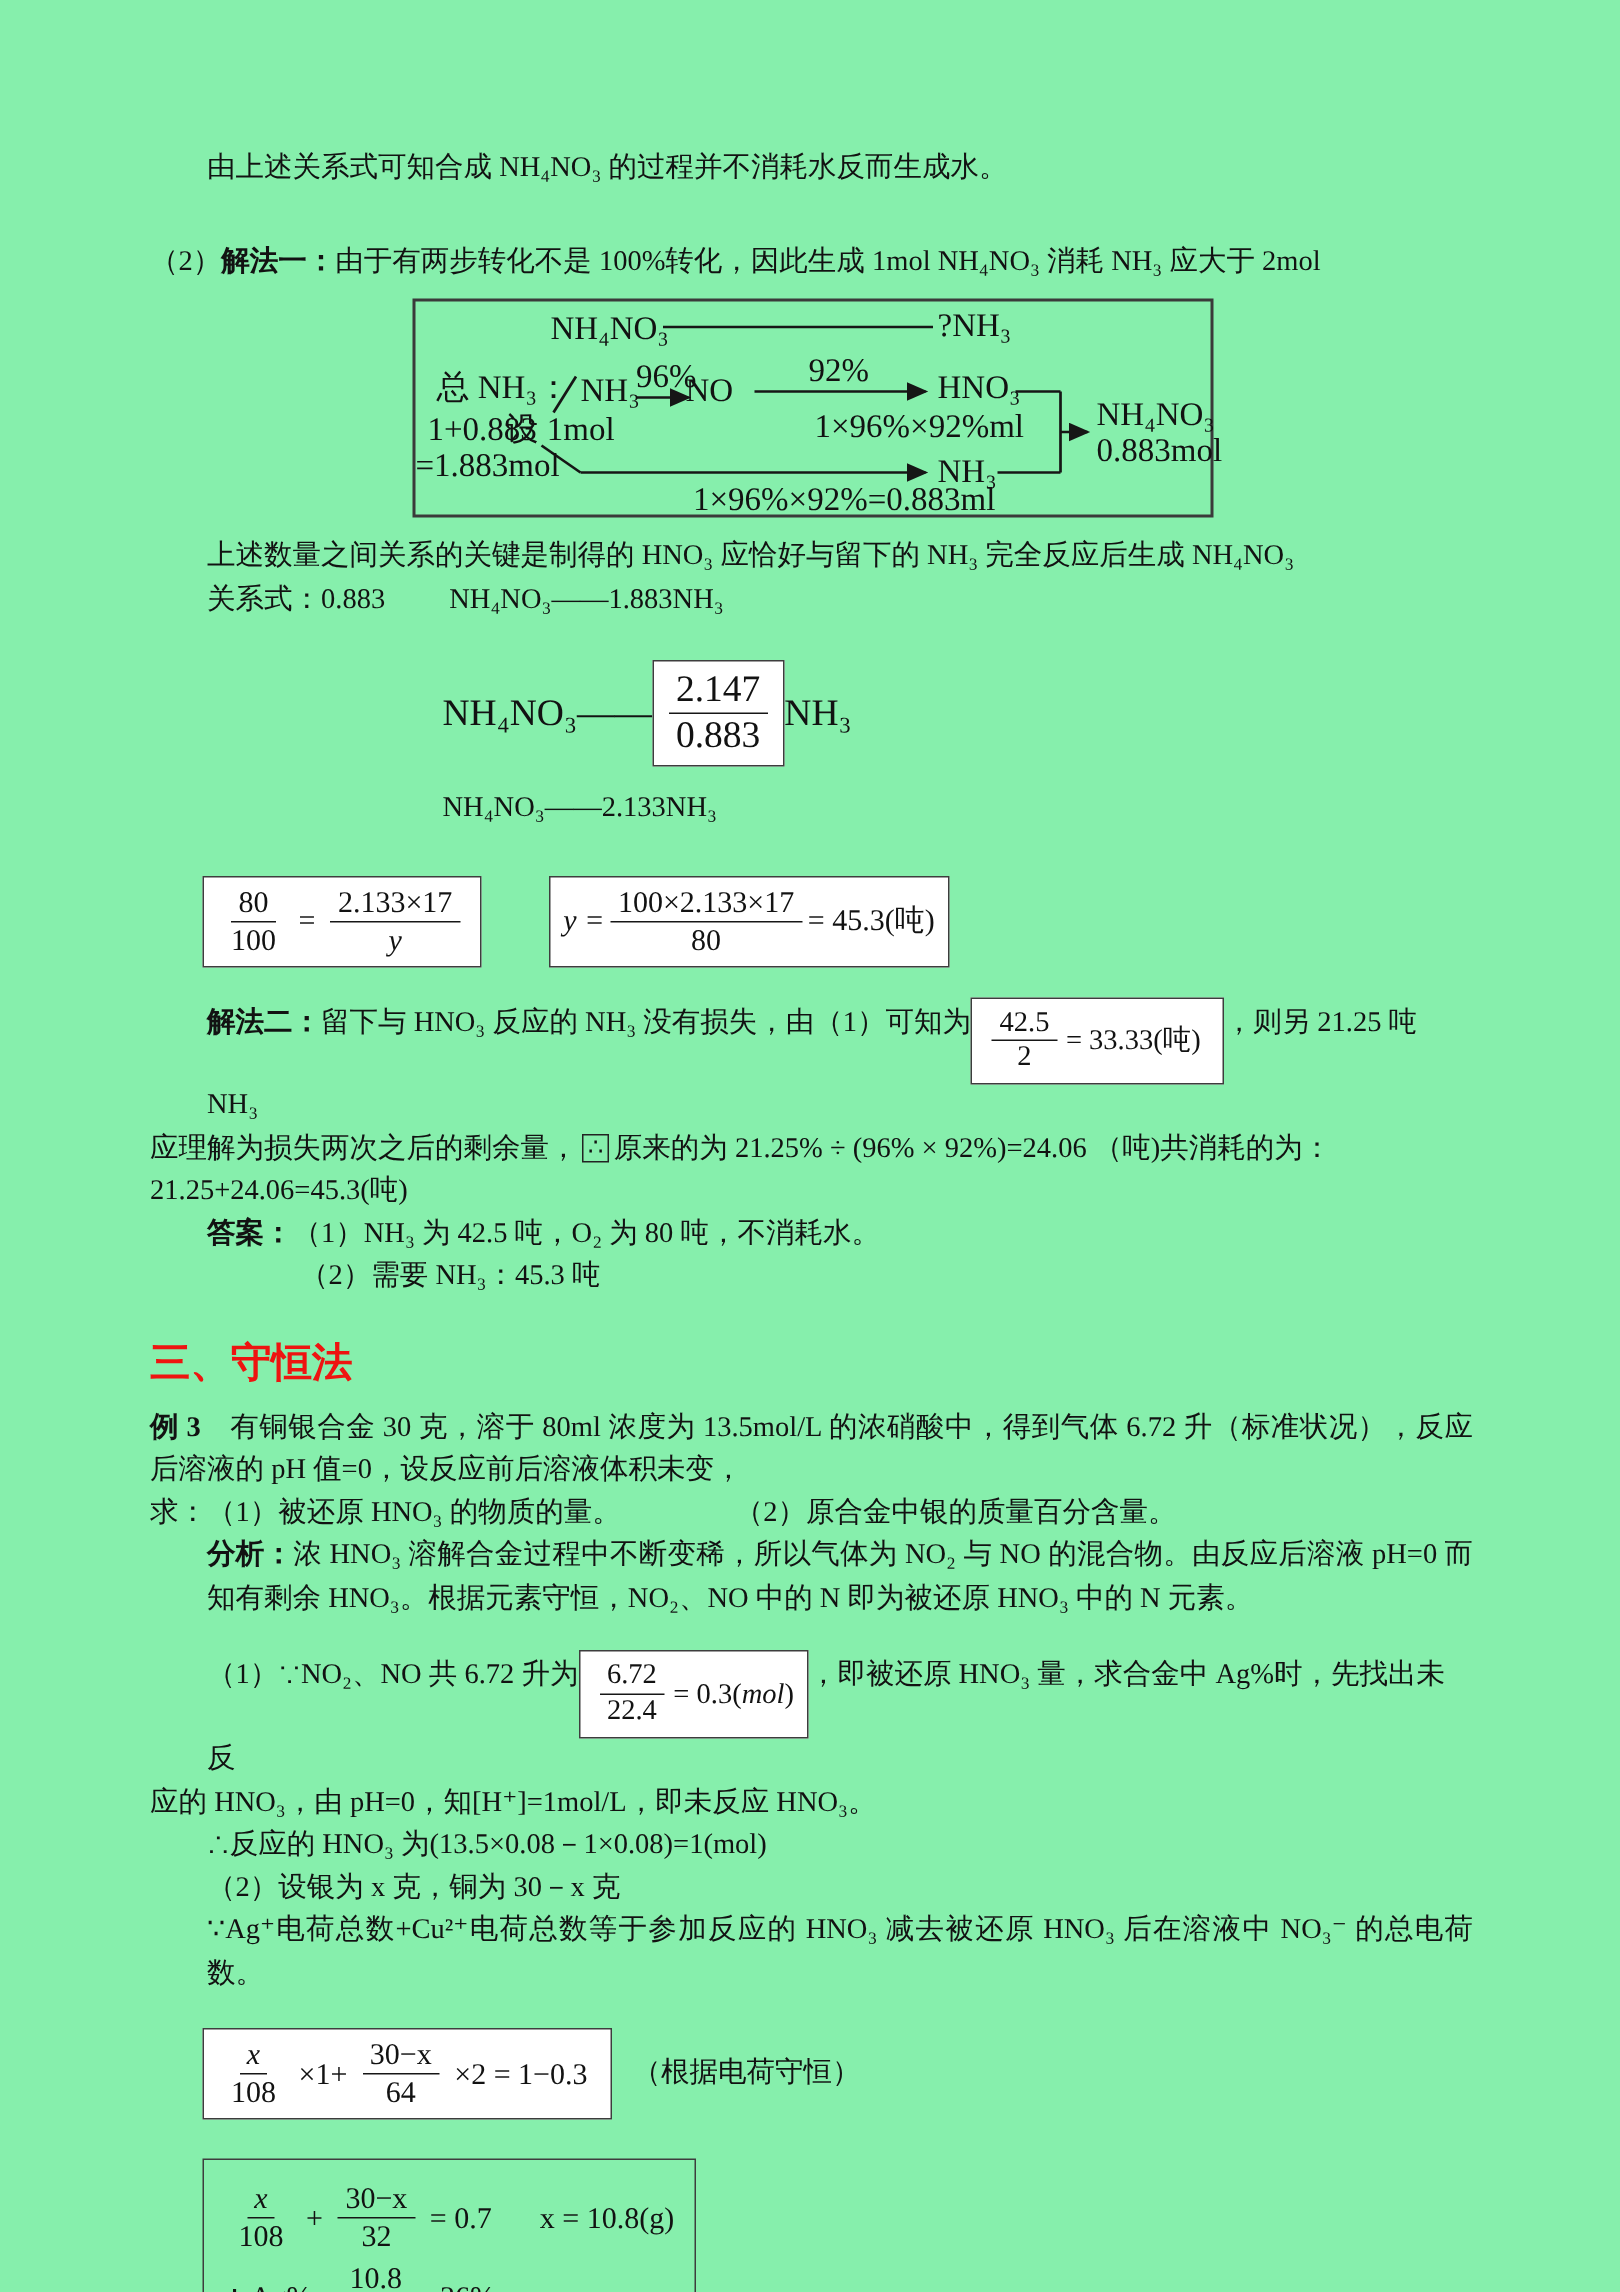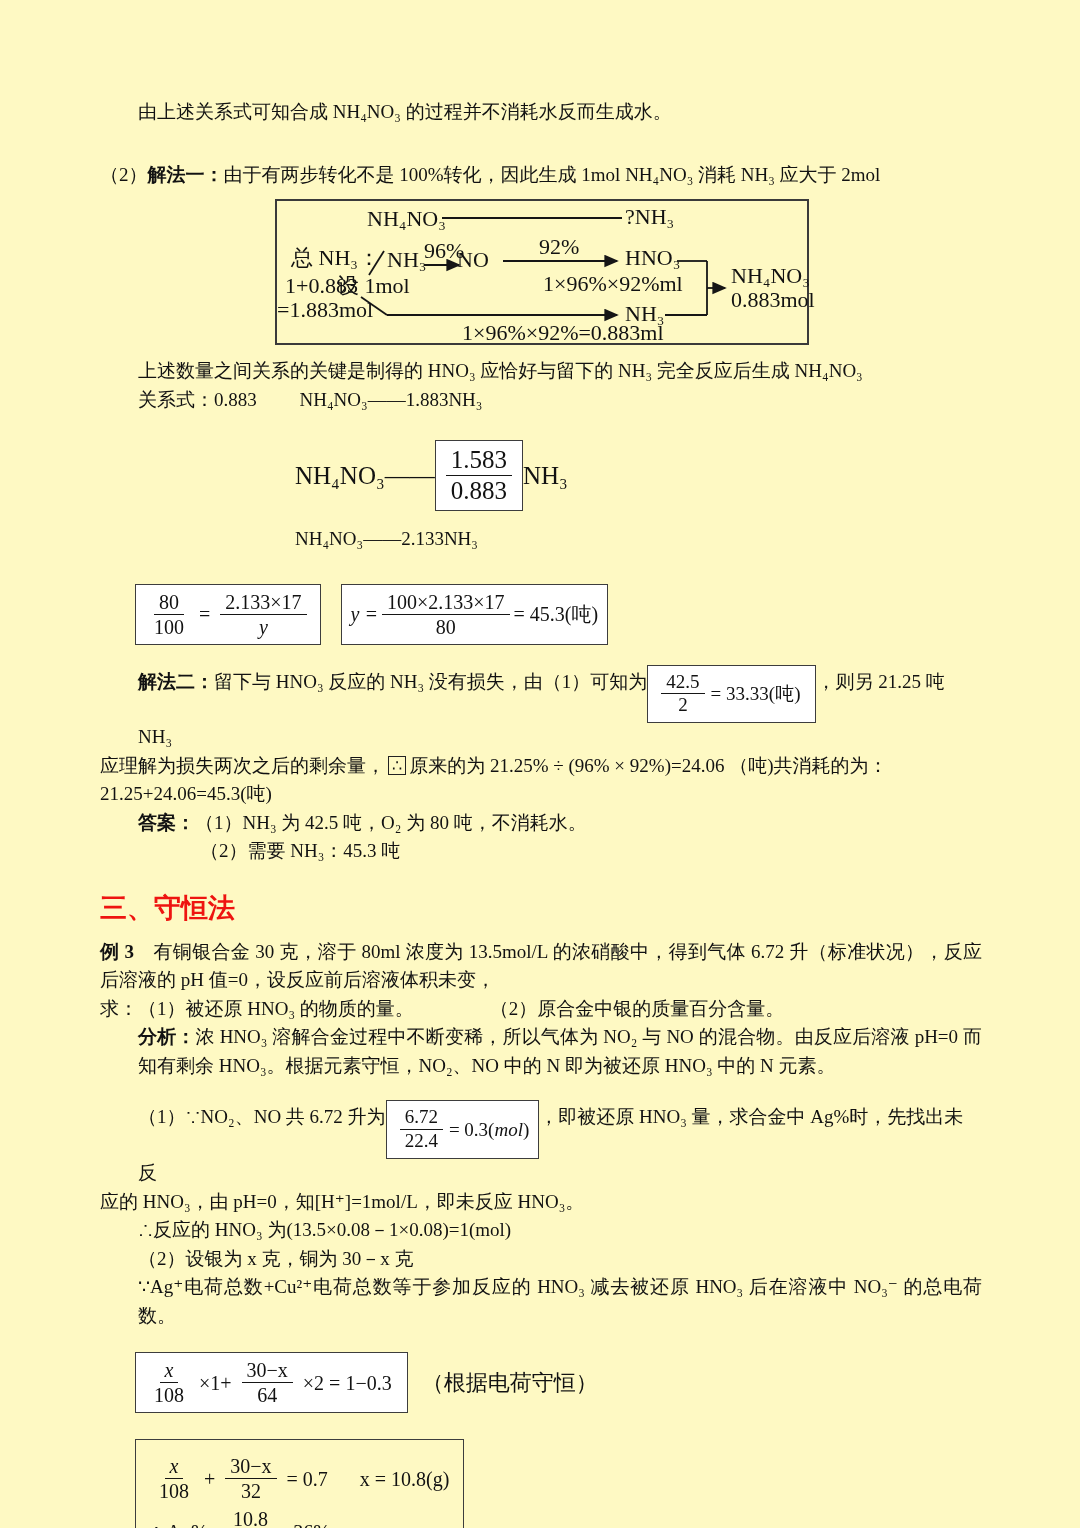--- a/index.html
+++ b/index.html
@@ -2,42 +2,42 @@
 <html><head>
 <meta charset="utf-8">
 <style>
   html,body{margin:0;padding:0;background:#fff;}
   .page{
     position:relative;
     width:1080px;height:1528px;
     box-sizing:border-box;
     padding:98px 98px 0 100px;
     overflow:hidden;
-    background:#fef9c3;
+    background:#86efac;
     color:#121212;
     font-family:"Liberation Serif","DejaVu Serif",serif;
     font-size:19px;
     line-height:1.5;
   }
   p{margin:0;}
   b{font-weight:bold;}
   .ind{padding-left:38px;}
   .ind2{padding-left:100px;}
   .just{text-align:justify;}
   .gap-after-sm{margin-bottom:8px;}
   .intro{margin-bottom:34px;}
   .m2{margin-top:34px;}
   
   .frac{display:inline-flex;flex-direction:column;align-items:center;vertical-align:middle;margin:0 4px;line-height:1.2;text-align:center;}
   .frac .num{border-bottom:1.6px solid #161616;padding:0 5px;}
   .frac .den{padding:0 5px;text-align:right;}
   .it{font-style:italic;}
   .fbox{display:inline-flex;align-items:center;border:1.6px solid #3d3d3d;padding:5px 9px;background:#fff;}
   .fbox .op{margin:0 6px;}
-  .eqrow{display:flex;align-items:flex-start;gap:20px;margin:30px 0 0 35px;font-size:20px;}
+  .eqrow{display:flex;align-items:flex-start;gap:45px;margin:30px 0 0 35px;font-size:20px;}
   .fracline{margin:26px 0 4px 195px;display:flex;align-items:center;font-size:25px;}
   .rel2{margin:14px 0 0 195px;}
   .inlinebox-line{margin-top:20px;}
   .symbox{display:inline-block;border:1.2px solid #222;padding:0 3px;line-height:1.1;font-size:16px;vertical-align:1px;margin:0 3px;}
   
   .sec-title{
     font-family:"Liberation Sans","DejaVu Sans",sans-serif;
     font-weight:bold;font-size:27px;line-height:1.2;
     margin:26px 0 14px 0;
   }
@@ -104,21 +104,21 @@
     <span class="dl" style="left:454px;top:86px">0.883mol</span>
   </div>
 
   <p class="ind">上述数量之间关系的关键是制得的 HNO₃ 应恰好与留下的 NH₃ 完全反应后生成 NH₄NO₃</p>
   <p class="ind">关系式：0.883　　 NH₄NO₃——1.883NH₃</p>
 
   <div class="fracline">
     <span>NH₄NO₃——</span>
       <span class="fbox" style="padding:4px 6px">
         <span class="frac">
-          <span class="num">1.583</span>
+          <span class="num">2.147</span>
           <span class="den">0.883</span>
         </span>
       </span>
       <span>NH₃</span>
   </div>
 
   <p class="rel2">NH₄NO₃——2.133NH₃</p>
 
   <div class="eqrow">
     <span class="fbox">
@@ -185,21 +185,21 @@
           <span class="num it">x</span>
           <span class="den">108</span>
         </span>
       <span class="sp-s">×1+</span>
       <span class="frac">
           <span class="num">30−x</span>
           <span class="den">64</span>
         </span>
       <span class="sp-s">×2 = 1−0.3</span>
     </span>
-    <span style="font-size:22px">（根据电荷守恒）</span>
+    <span style="font-size:19px">（根据电荷守恒）</span>
   </div>
 
   <div class="eq4box">
     <div class="eq4row">
       <span class="frac">
           <span class="num it">x</span>
           <span class="den">108</span>
         </span>
       <span class="sp-s">+</span>
       <span class="frac">

